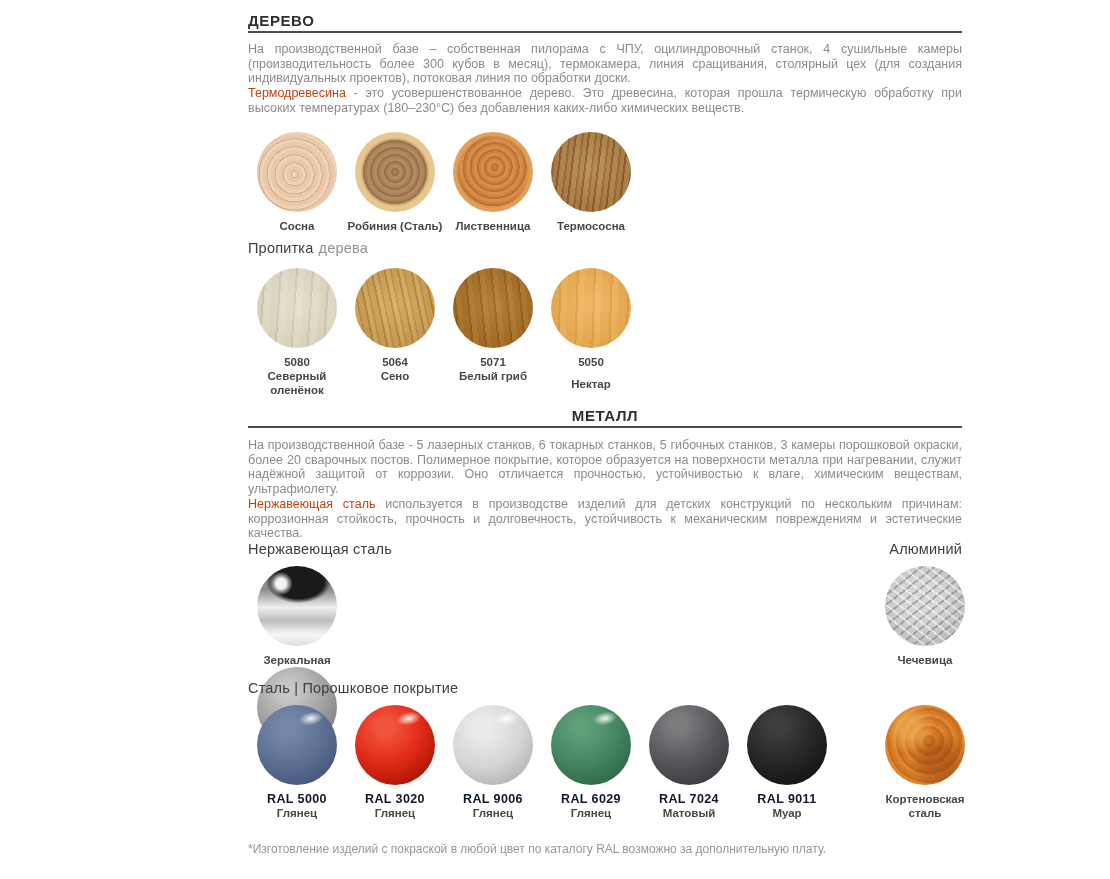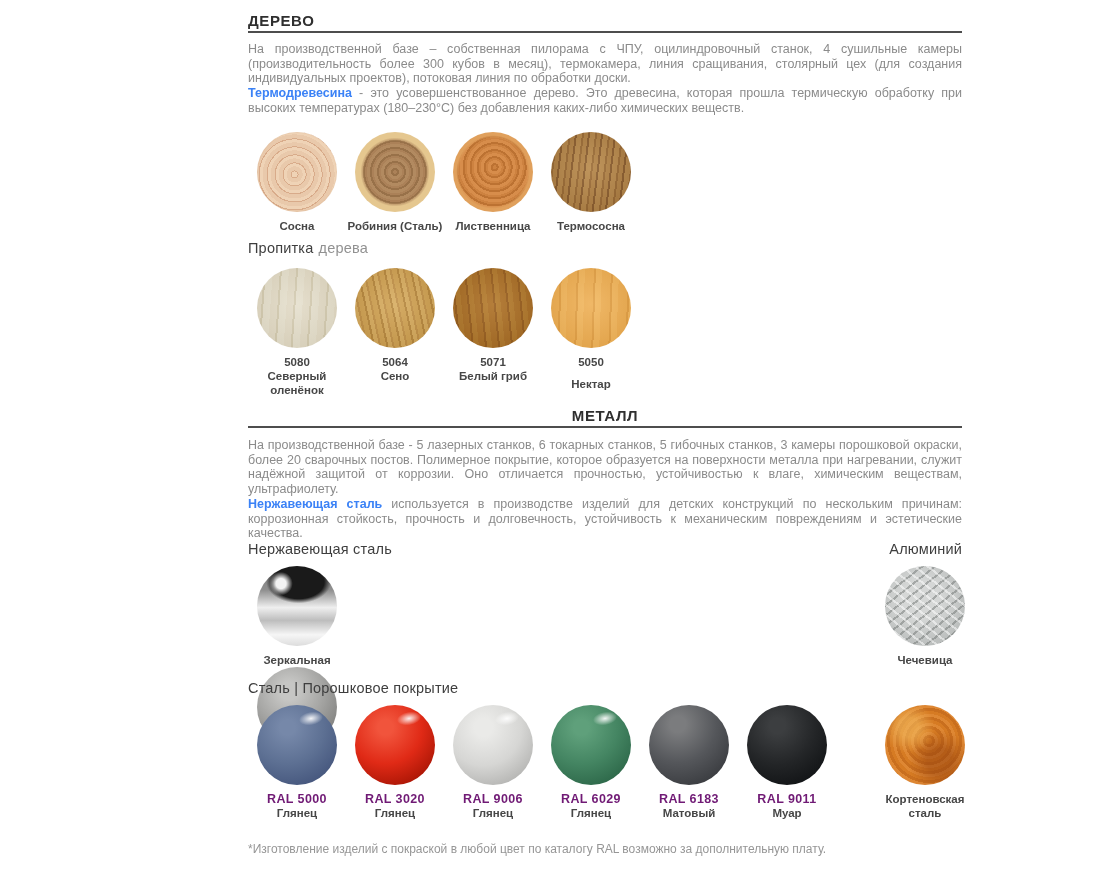--- a/index.html
+++ b/index.html
@@ -9,29 +9,29 @@
 
   
   .sec-h{font-size:15px;font-weight:bold;color:#2f2f2f;letter-spacing:.6px;}
   .rule{height:2px;background:#4d4d4d;}
   .sub-h{font-size:14.5px;color:#3e3e3e;letter-spacing:.2px;}
   .sub-h .lite{color:#919191;margin-left:5px;}
 
   
   .body-p{font-size:12.5px;line-height:14.7px;color:#8b8b8b;text-align:justify;}
   .body-p p{margin:0;}
-  .body-p strong{color:#3b82f6;font-weight:bold;}
+  .body-p strong{color:#c2410c;font-weight:normal;}
 
   
   .cells{position:absolute;left:248px;display:flex;}
   .cell{flex:0 0 98px;width:98px;display:flex;flex-direction:column;align-items:center;}
   .circ{width:80px;height:80px;border-radius:50%;position:relative;flex:0 0 auto;}
   .lbl{margin-top:7px;font-size:11.5px;line-height:14px;color:#474747;text-align:center;font-weight:bold;}
   .nowrap{white-space:nowrap;}
-  .code{font-weight:bold;font-size:12.5px;color:#701a75;letter-spacing:.4px;}
+  .code{font-weight:bold;font-size:12.5px;color:#0f172a;letter-spacing:.4px;}
   .fin{font-size:11.5px;color:#474747;}
 
   
   .v-pine{background:
     radial-gradient(circle at 50% 50%, rgba(0,0,0,0) 68%, rgba(202,156,118,.45) 74%, rgba(231,197,163,.95) 80%),
     repeating-radial-gradient(circle at 47% 53%, #efd3b6 0 3px, #d8ab8a 3px 4px, #e9c9ab 4px 8px);}
   .v-robinia{background:
     radial-gradient(circle at 50% 50%, rgba(0,0,0,0) 55%, #e5c78f 61% 87%, #6f5435 91%),
     repeating-radial-gradient(circle at 50% 50%, #ab8158 0 2px, #987149 2px 4px, #b28a60 4px 7px);}
   .v-larch{background:
@@ -190,21 +190,21 @@
       <div class="lbl code nowrap">RAL 9006</div>
       <div class="lbl fin" style="margin-top:0;">Глянец</div>
     </div>
     <div class="cell">
       <div class="circ v-ral6029 gloss"></div>
       <div class="lbl code nowrap">RAL 6029</div>
       <div class="lbl fin" style="margin-top:0;">Глянец</div>
     </div>
     <div class="cell">
       <div class="circ v-ral7024"></div>
-      <div class="lbl code nowrap">RAL 6183</div>
+      <div class="lbl code nowrap">RAL 7024</div>
       <div class="lbl fin" style="margin-top:0;">Матовый</div>
     </div>
     <div class="cell">
       <div class="circ v-ral9011"></div>
       <div class="lbl code nowrap">RAL 9011</div>
       <div class="lbl fin" style="margin-top:0;">Муар</div>
     </div>
   </div>
 
   <div class="cells" style="top:705px;left:876px;">

